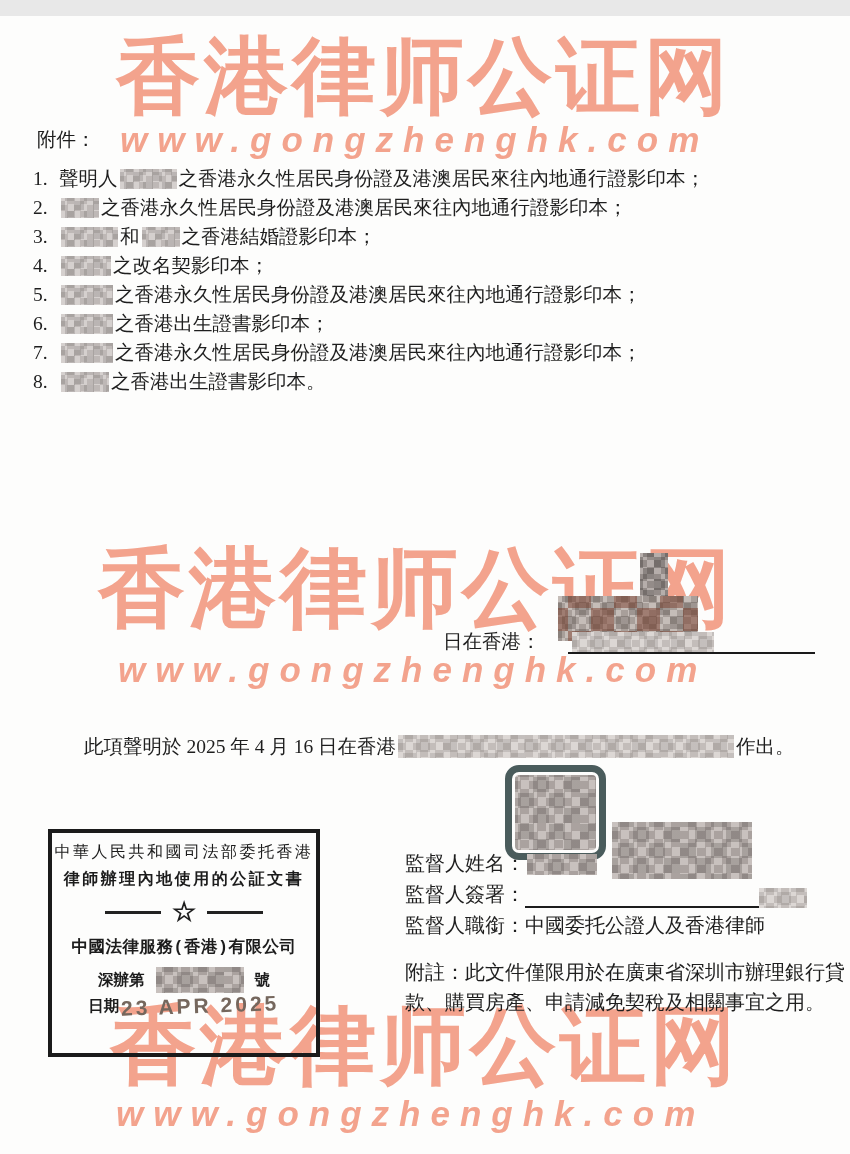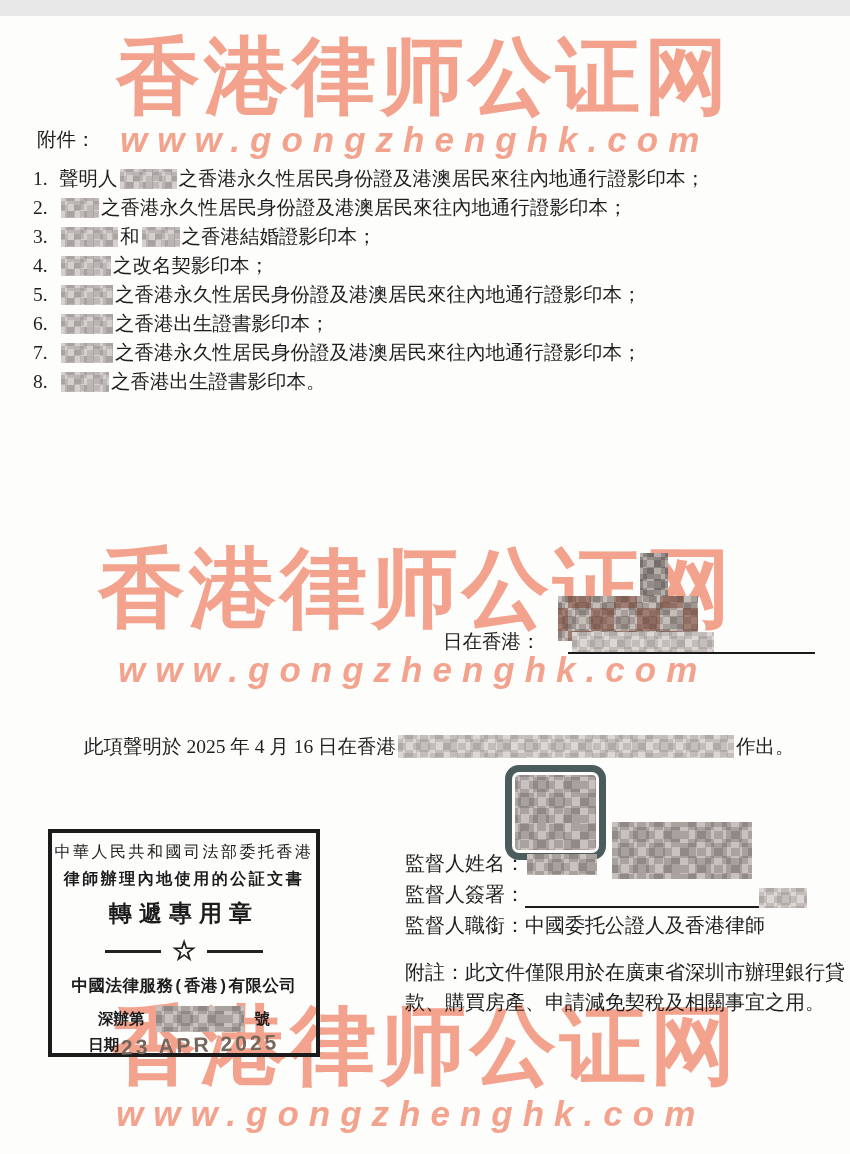--- a/index.html
+++ b/index.html
@@ -210,21 +210,20 @@
   </div>
   <div class="abs redact mosaic-light sup-name-redact2"></div>
 
   <div class="abs note">
     <span>附註：</span><span>此文件僅限用於在廣東省深圳市辦理銀行貸款、購買房產、申請減免契稅及相關事宜之用。</span>
   </div>
 
   <div class="abs stamp">
     <div class="stamp-l1">中華人民共和國司法部委托香港</div>
     <div class="stamp-l2">律師辦理內地使用的公証文書</div>
-    <div class="stamp-title">轉遞專用章</div>
     <div class="stamp-divider">
       <span class="stamp-dash"></span>
       <span class="stamp-star">☆</span>
       <span class="stamp-dash"></span>
     </div>
     <div class="stamp-company">中國法律服務(香港)有限公司</div>
     <div class="stamp-serial">
       <span>深辦第</span>
       <span class="redact mosaic-gray serial-redact"></span>
       <span>號</span>

